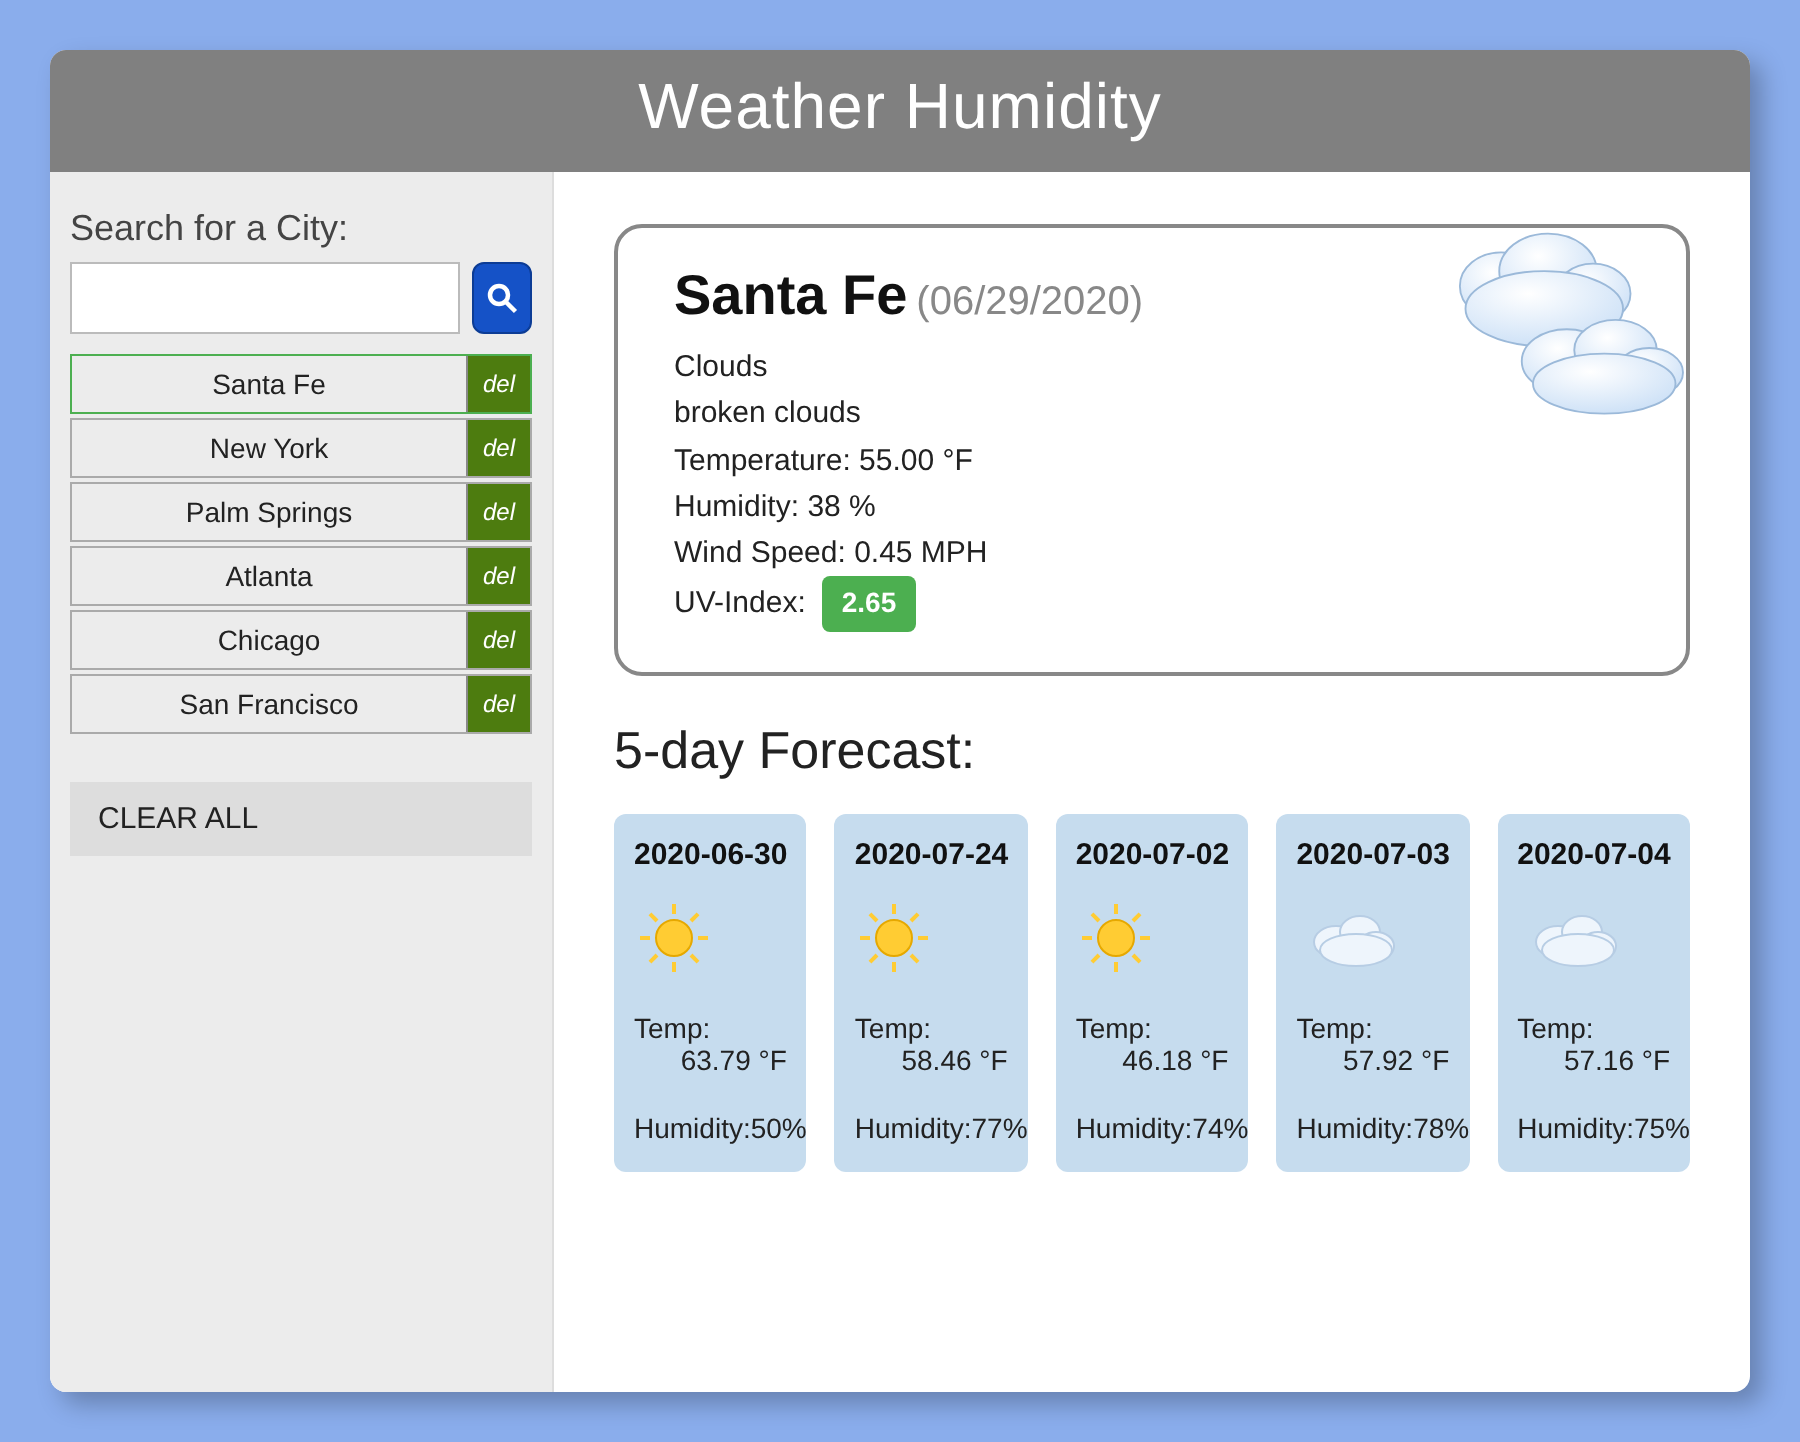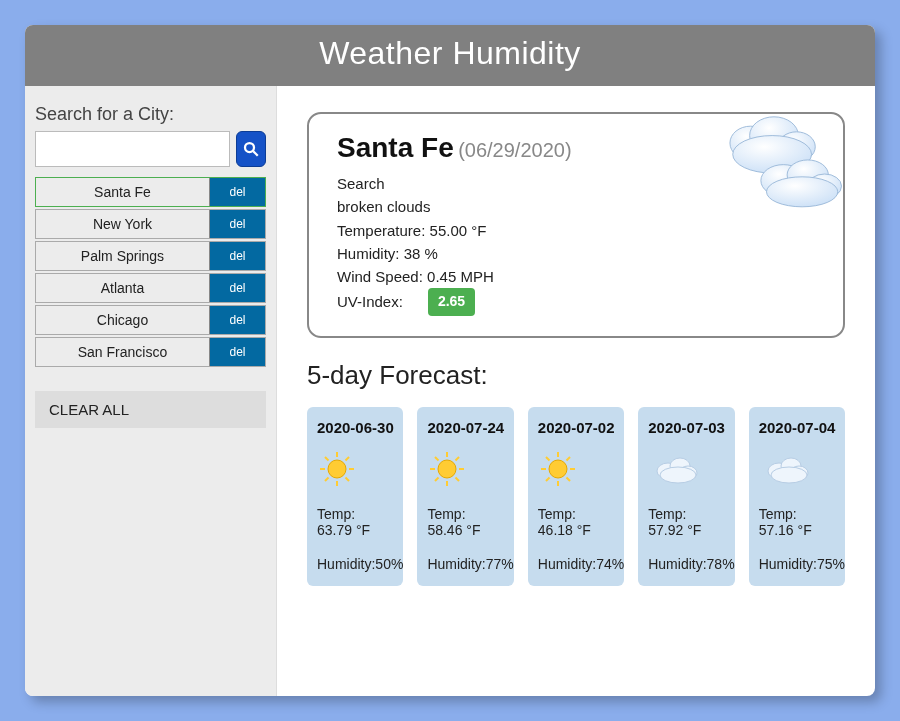--- a/index.html
+++ b/index.html
@@ -86,30 +86,31 @@
   }
   .hist-item.active { border: 1px solid #4caf50; }
   .hist-label {
     flex: 1;
     text-align: center;
     font-size: 14px;
     color: #222;
     line-height: 28px;
   }
   .hist-del {
-    width: 56px;
-    background: #0369a1;
+    width: 32px;
+    background: #4d7c0f;
     color: #fff;
     font-size: 12px;
     border: none;
     border-left: 1px solid #888;
     cursor: pointer;
     display: flex;
     align-items: center;
     justify-content: center;
+    font-style: italic;
   }
   .clear-all {
     margin-top: 22px;
     background: #ddd;
     border: none;
     padding: 10px 14px;
     font-size: 15px;
     text-align: left;
     color: #222;
     cursor: pointer;
@@ -144,21 +145,21 @@
     font-size: 20px;
     color: #888;
     font-weight: normal;
   }
   .current-lines {
     margin-top: 8px;
     font-size: 15px;
     color: #222;
     line-height: 1.55;
   }
-  .uv-row { display: flex; align-items: center; gap: 25px; }
+  .uv-row { display: flex; align-items: center; gap: 8px; }
   .uv-badge {
     background: #4caf50;
     color: #fff;
     padding: 3px 10px;
     border-radius: 4px;
     font-size: 14px;
     font-weight: bold;
   }
   .forecast-title {
     font-size: 26px;
@@ -183,21 +184,21 @@
     margin-bottom: 10px;
     white-space: nowrap;
   }
   .fcard-icon {
     height: 46px;
     margin-bottom: 14px;
     display: flex;
     align-items: center;
   }
   .fcard-temp-label { font-size: 14px; color: #222; }
-  .fcard-temp-val { font-size: 14px; color: #222; margin-bottom: 18px; }
+  .fcard-temp-val { font-size: 14px; color: #222; margin-bottom: 18px; text-align: right; }
   .fcard-hum { font-size: 14px; color: #222; }
 </style>
 </head>
 <body>
 
 <div class="window">
   <div class="titlebar">Weather Humidity</div>
   <div class="body">
 
     <div class="sidebar">
@@ -265,21 +266,21 @@
               <ellipse cx="134" cy="84" rx="18" ry="13"></ellipse>
               <ellipse cx="110" cy="90" rx="38" ry="16"></ellipse>
             </g>
           </svg>
         </div>
         <div>
           <span class="current-title">Santa Fe</span>
           <span class="current-date">(06/29/2020)</span>
         </div>
         <div class="current-lines">
-          <div>Search</div>
+          <div>Clouds</div>
           <div>broken clouds</div>
           <div>
             <span>Temperature: </span><span>55.00 °F</span>
           </div>
           <div>
             <span>Humidity: </span><span>38 %</span>
           </div>
           <div>
             <span>Wind Speed: </span><span>0.45 MPH</span>
           </div>

